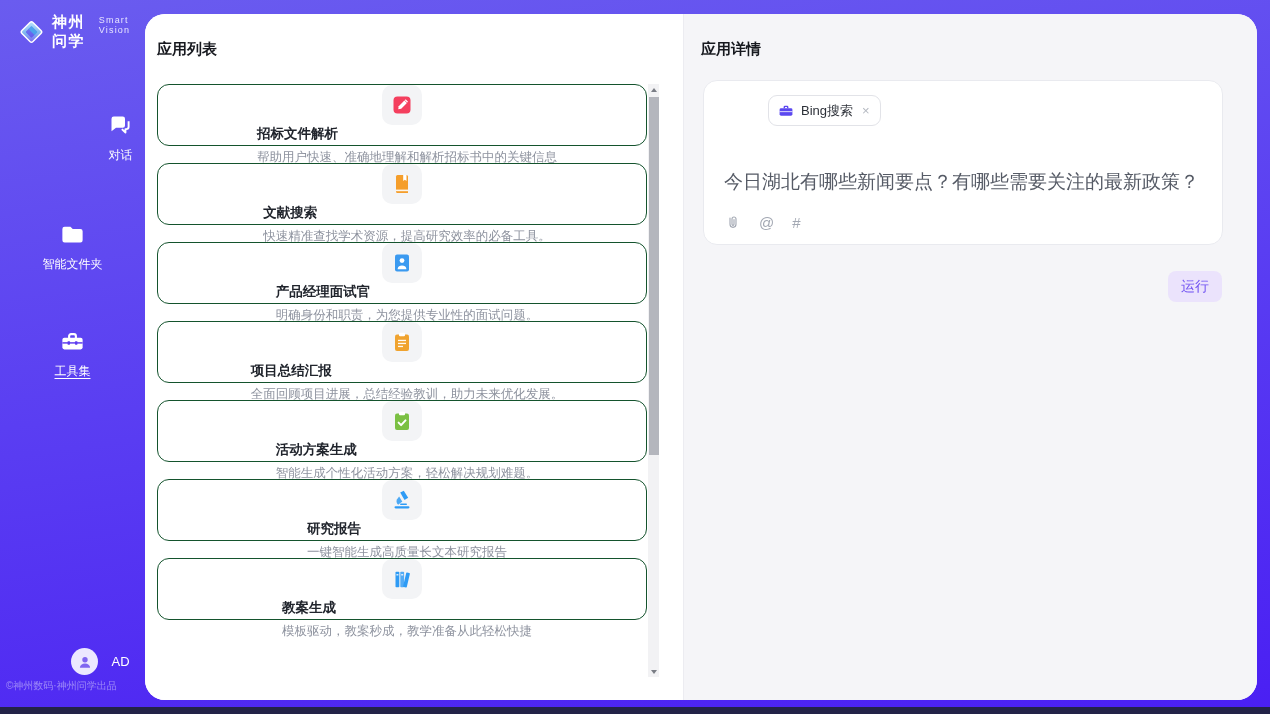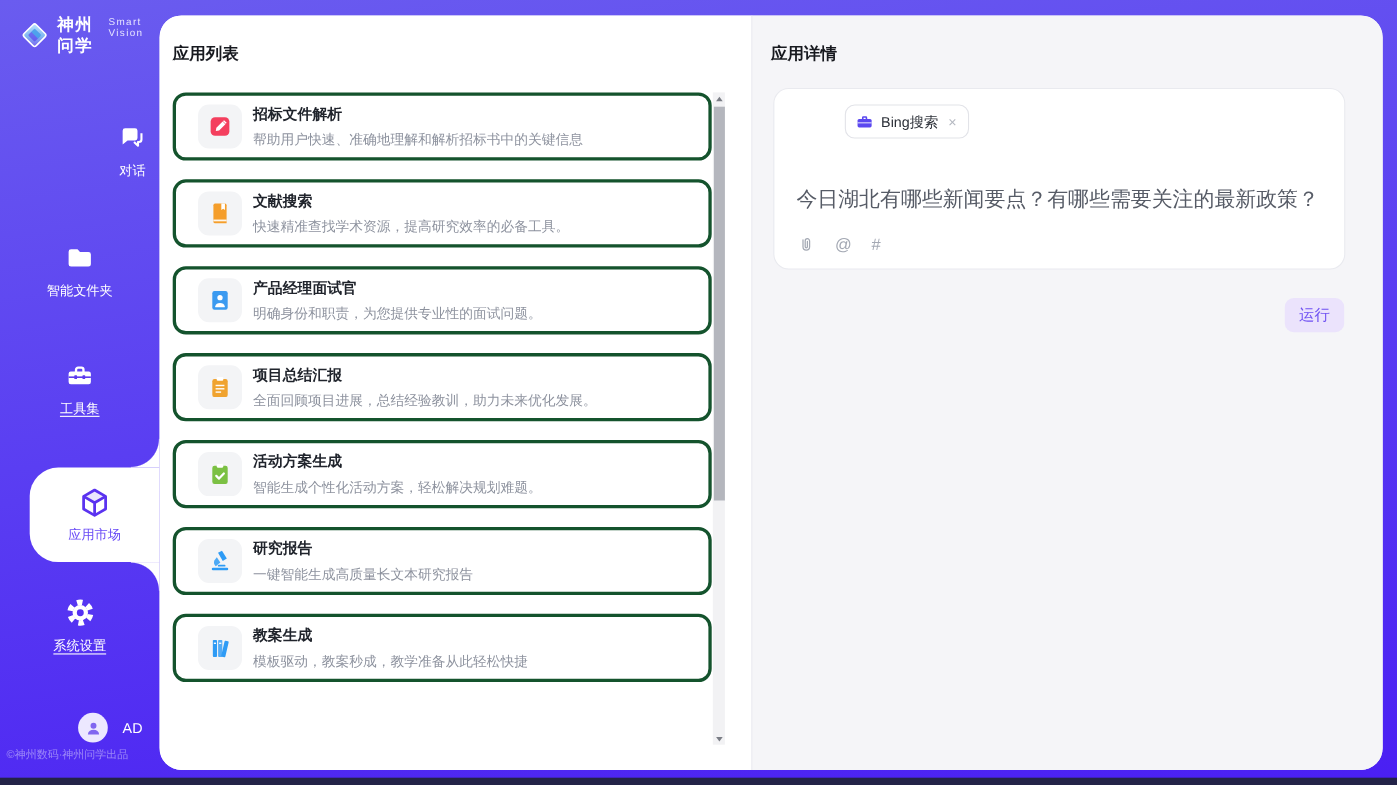--- a/index.html
+++ b/index.html
@@ -43,23 +43,23 @@
                font-size:10px; white-space:nowrap; }
 
   
   .content { position:absolute; left:145px; top:14px; width:1112px; height:686px;
              border-radius:20px; background:#fff; display:flex; overflow:hidden; }
 
   .list-panel { position:relative; width:538px; background:#fff; }
   .panel-title { position:absolute; top:26px; left:12px; font-size:15px; font-weight:700; color:#17191f; }
 
   .list { position:absolute; top:70px; left:12px; width:490px; }
-  .list-item { position:relative; height:62px; border:3px solid #14532d; border-radius:12px;
+  .list-item { position:relative; height:62px; border:1px solid #14532d; border-radius:12px;
                margin-bottom:17px; background:#fff; display:flex; align-items:center;
-               padding-left:20px; cursor:pointer; }
+               padding-left:0; cursor:pointer;flex-direction:column; }
   .list-item.selected { background:#f2e9fd; border-color:#9e6cf3; }
   .item-icon { width:40px; height:40px; border-radius:10px; background:#f3f4f6;
                display:flex; align-items:center; justify-content:center; flex:0 0 40px; }
   .selected .item-icon { background:#fdfaff; }
   .item-text { margin-left:10px; }
   .item-title { font-size:13.5px; font-weight:700; color:#20242c; }
   .item-desc  { font-size:12.5px; color:#8d929e; margin-top:6px; }
 
   .scrollbar { position:absolute; top:70px; left:503px; width:11px; height:593px; background:#f2f2f4; }
   .scroll-btn { position:absolute; left:0; width:11px; height:11px; display:flex;
@@ -136,37 +136,21 @@
       <svg width="27" height="27" viewBox="0 0 24 24">
         <path d="M9 9.5V7.2A1.7 1.7 0 0 1 10.7 5.5h2.6A1.7 1.7 0 0 1 15 7.2v2.3" stroke="#ffffff" stroke-width="1.9" fill="none"></path>
         <rect x="3" y="8.6" width="18" height="10.4" rx="1.8" fill="#ffffff"></rect>
         <rect x="3" y="12.6" width="18" height="1.3" fill="#5d3bef"></rect>
         <rect x="7.6" y="11.7" width="2.2" height="3.1" rx="0.5" fill="#5d3bef"></rect>
         <rect x="14.2" y="11.7" width="2.2" height="3.1" rx="0.5" fill="#5d3bef"></rect>
       </svg>
       <span class="nav-label">工具集</span>
     </div>
 
-    <div class="nav-active">
-      <svg width="30" height="30" viewBox="0 0 24 24">
-        <path d="M12 2.8l8 4.6v9.2l-8 4.6-8-4.6V7.4z" fill="none" stroke="#5b33f0" stroke-width="2" stroke-linejoin="round"></path>
-        <path d="M12 21.2v-9.2M4 7.4l8 4.6 8-4.6" fill="none" stroke="#5b33f0" stroke-width="2" stroke-linejoin="round"></path>
-        <path d="M12 2.8l8 4.6-8 4.6-8-4.6z" fill="#5b33f0" opacity="0.12"></path>
-      </svg>
-      <span class="nav-label">应用市场</span>
-    </div>
-
-    <div class="nav-item nav-settings underlined">
-      <svg width="28" height="28" viewBox="0 0 24 24">
-        <circle cx="12" cy="12" r="8" fill="none" stroke="#ffffff" stroke-width="4.4" stroke-dasharray="4.19 4.19" transform="rotate(10 12 12)"></circle>
-        <circle cx="12" cy="12" r="6" fill="#ffffff"></circle>
-        <circle cx="12" cy="12" r="2.7" fill="#5531f3"></circle>
-      </svg>
-      <span class="nav-label">系统设置</span>
-    </div>
+
 
     <div class="nav-user">
       <span class="avatar">
         <svg width="18" height="18" viewBox="0 0 24 24">
           <circle cx="12" cy="9" r="3.6" fill="#8066f0"></circle>
           <path d="M5.2 19.5a6.8 5.6 0 0 1 13.6 0z" fill="#8066f0"></path>
         </svg>
       </span>
       <span class="user-name">AD</span>
     </div>

